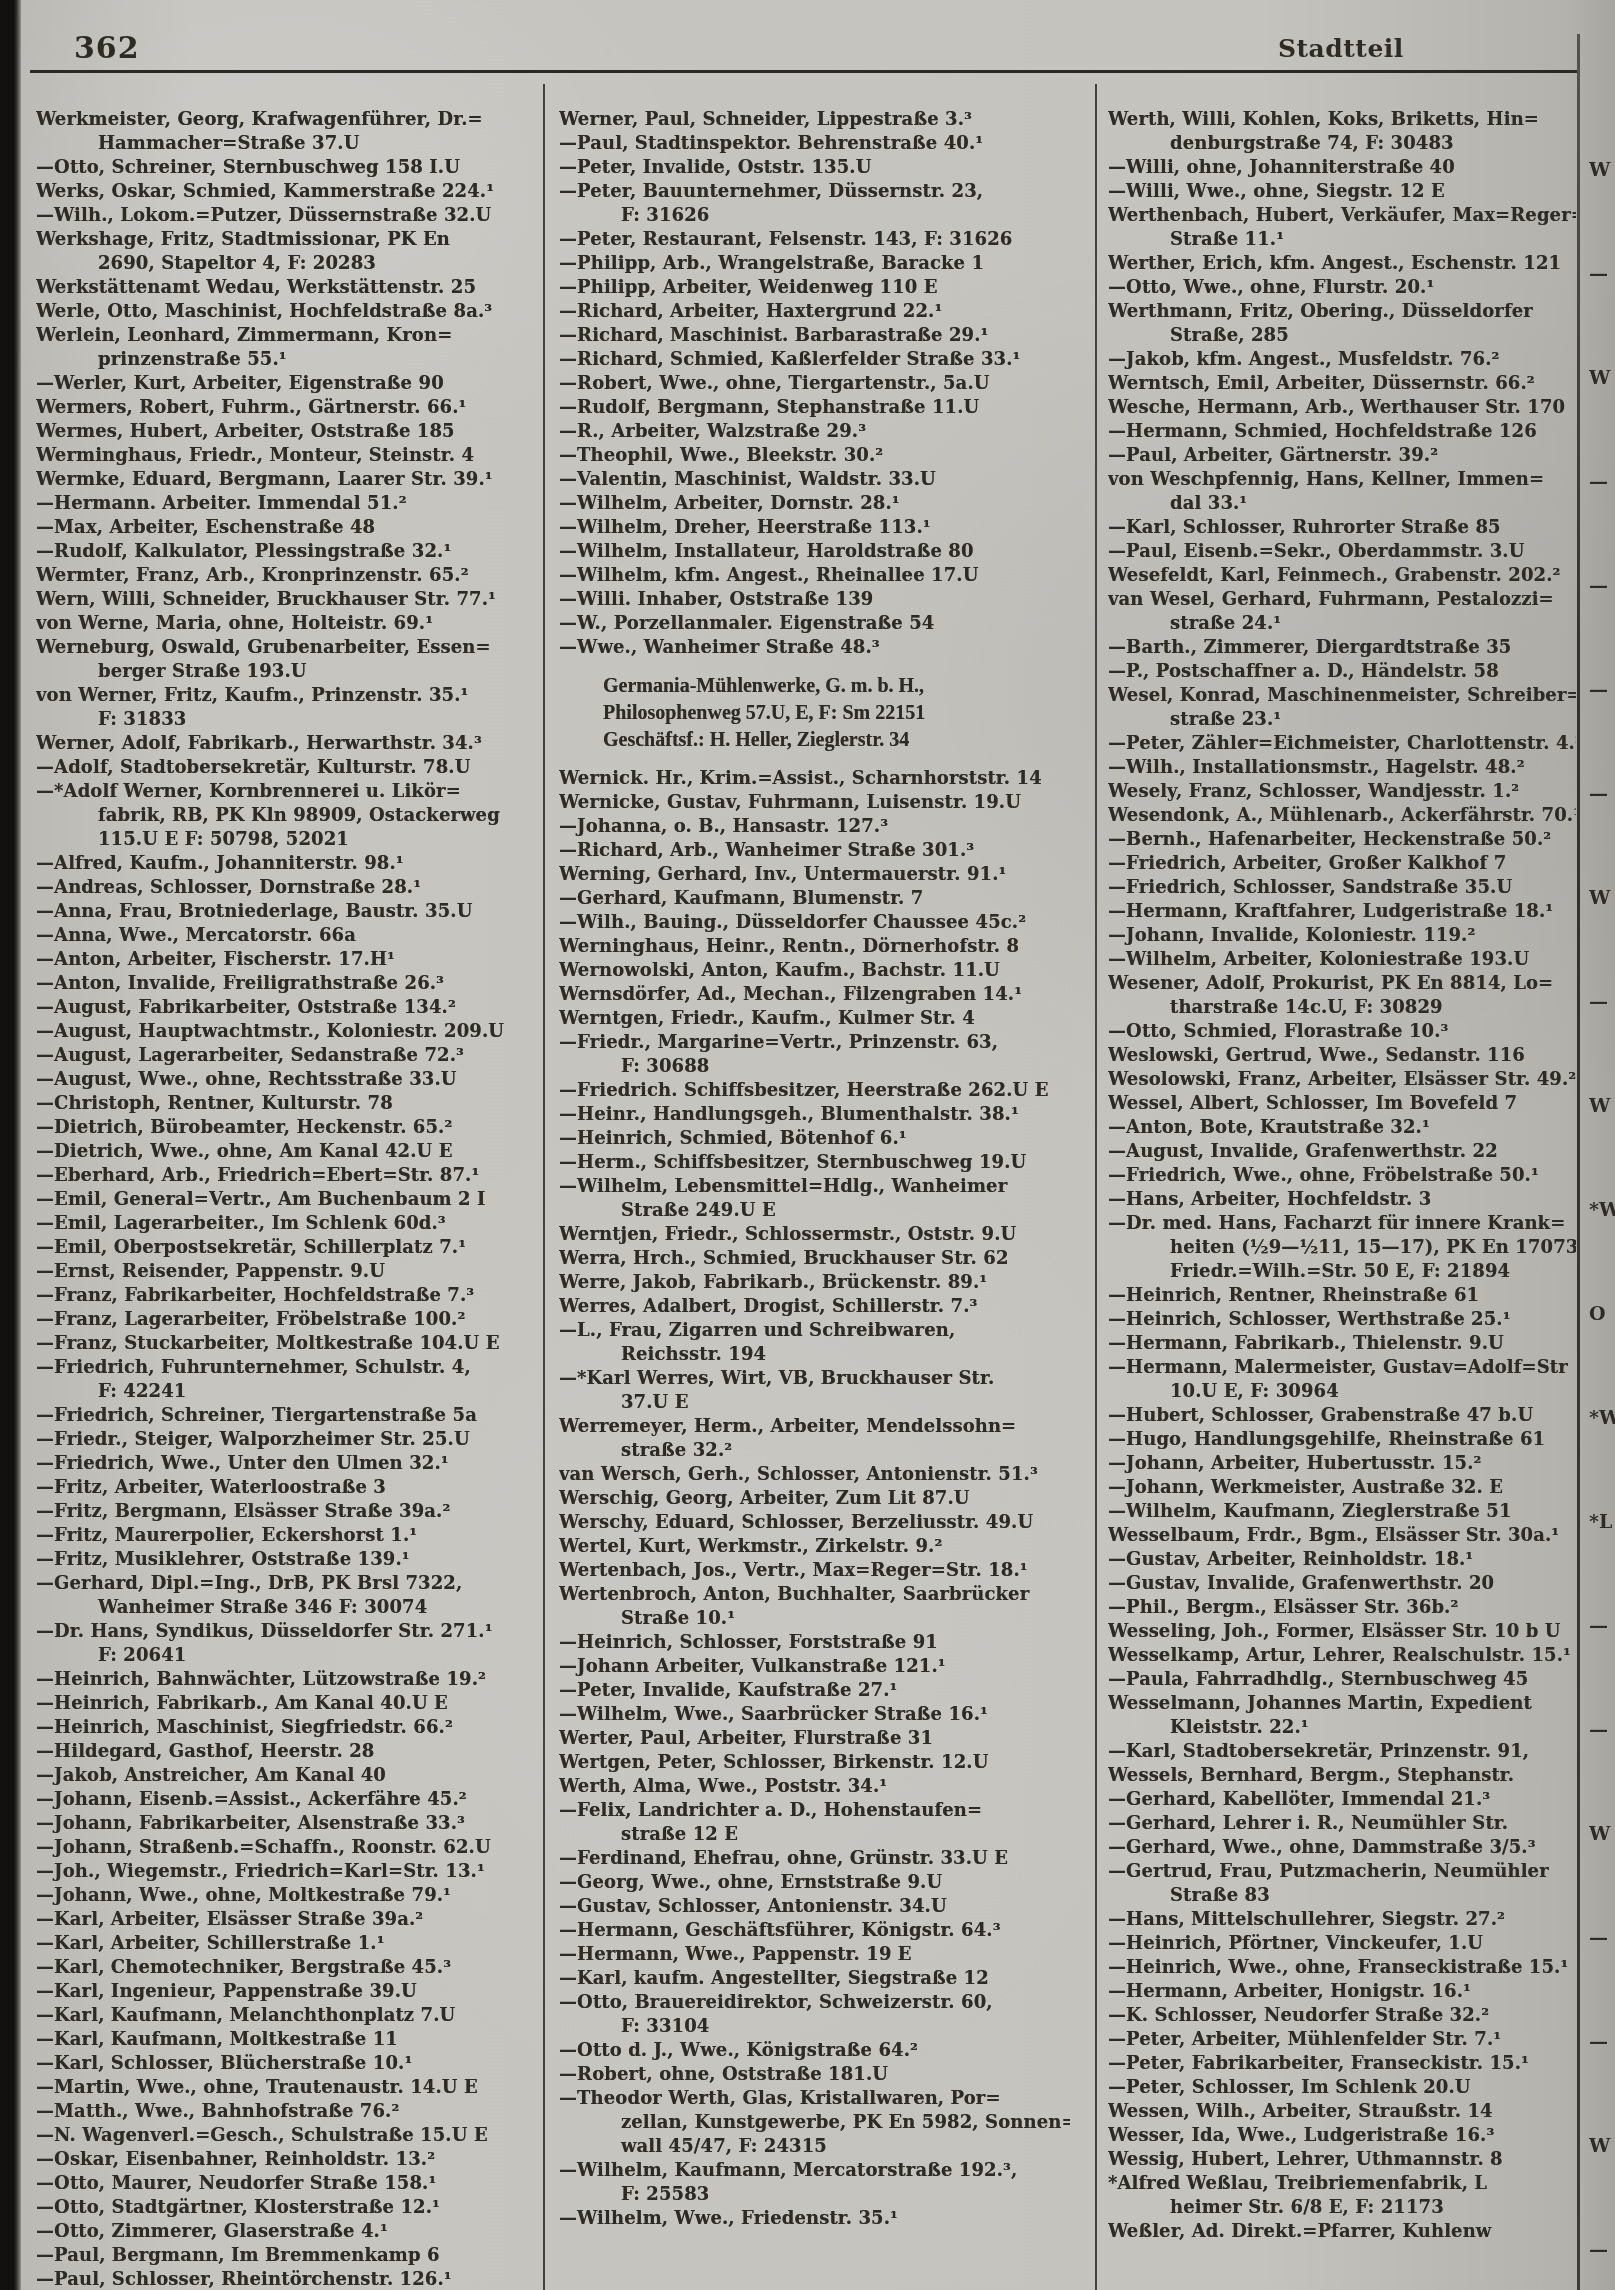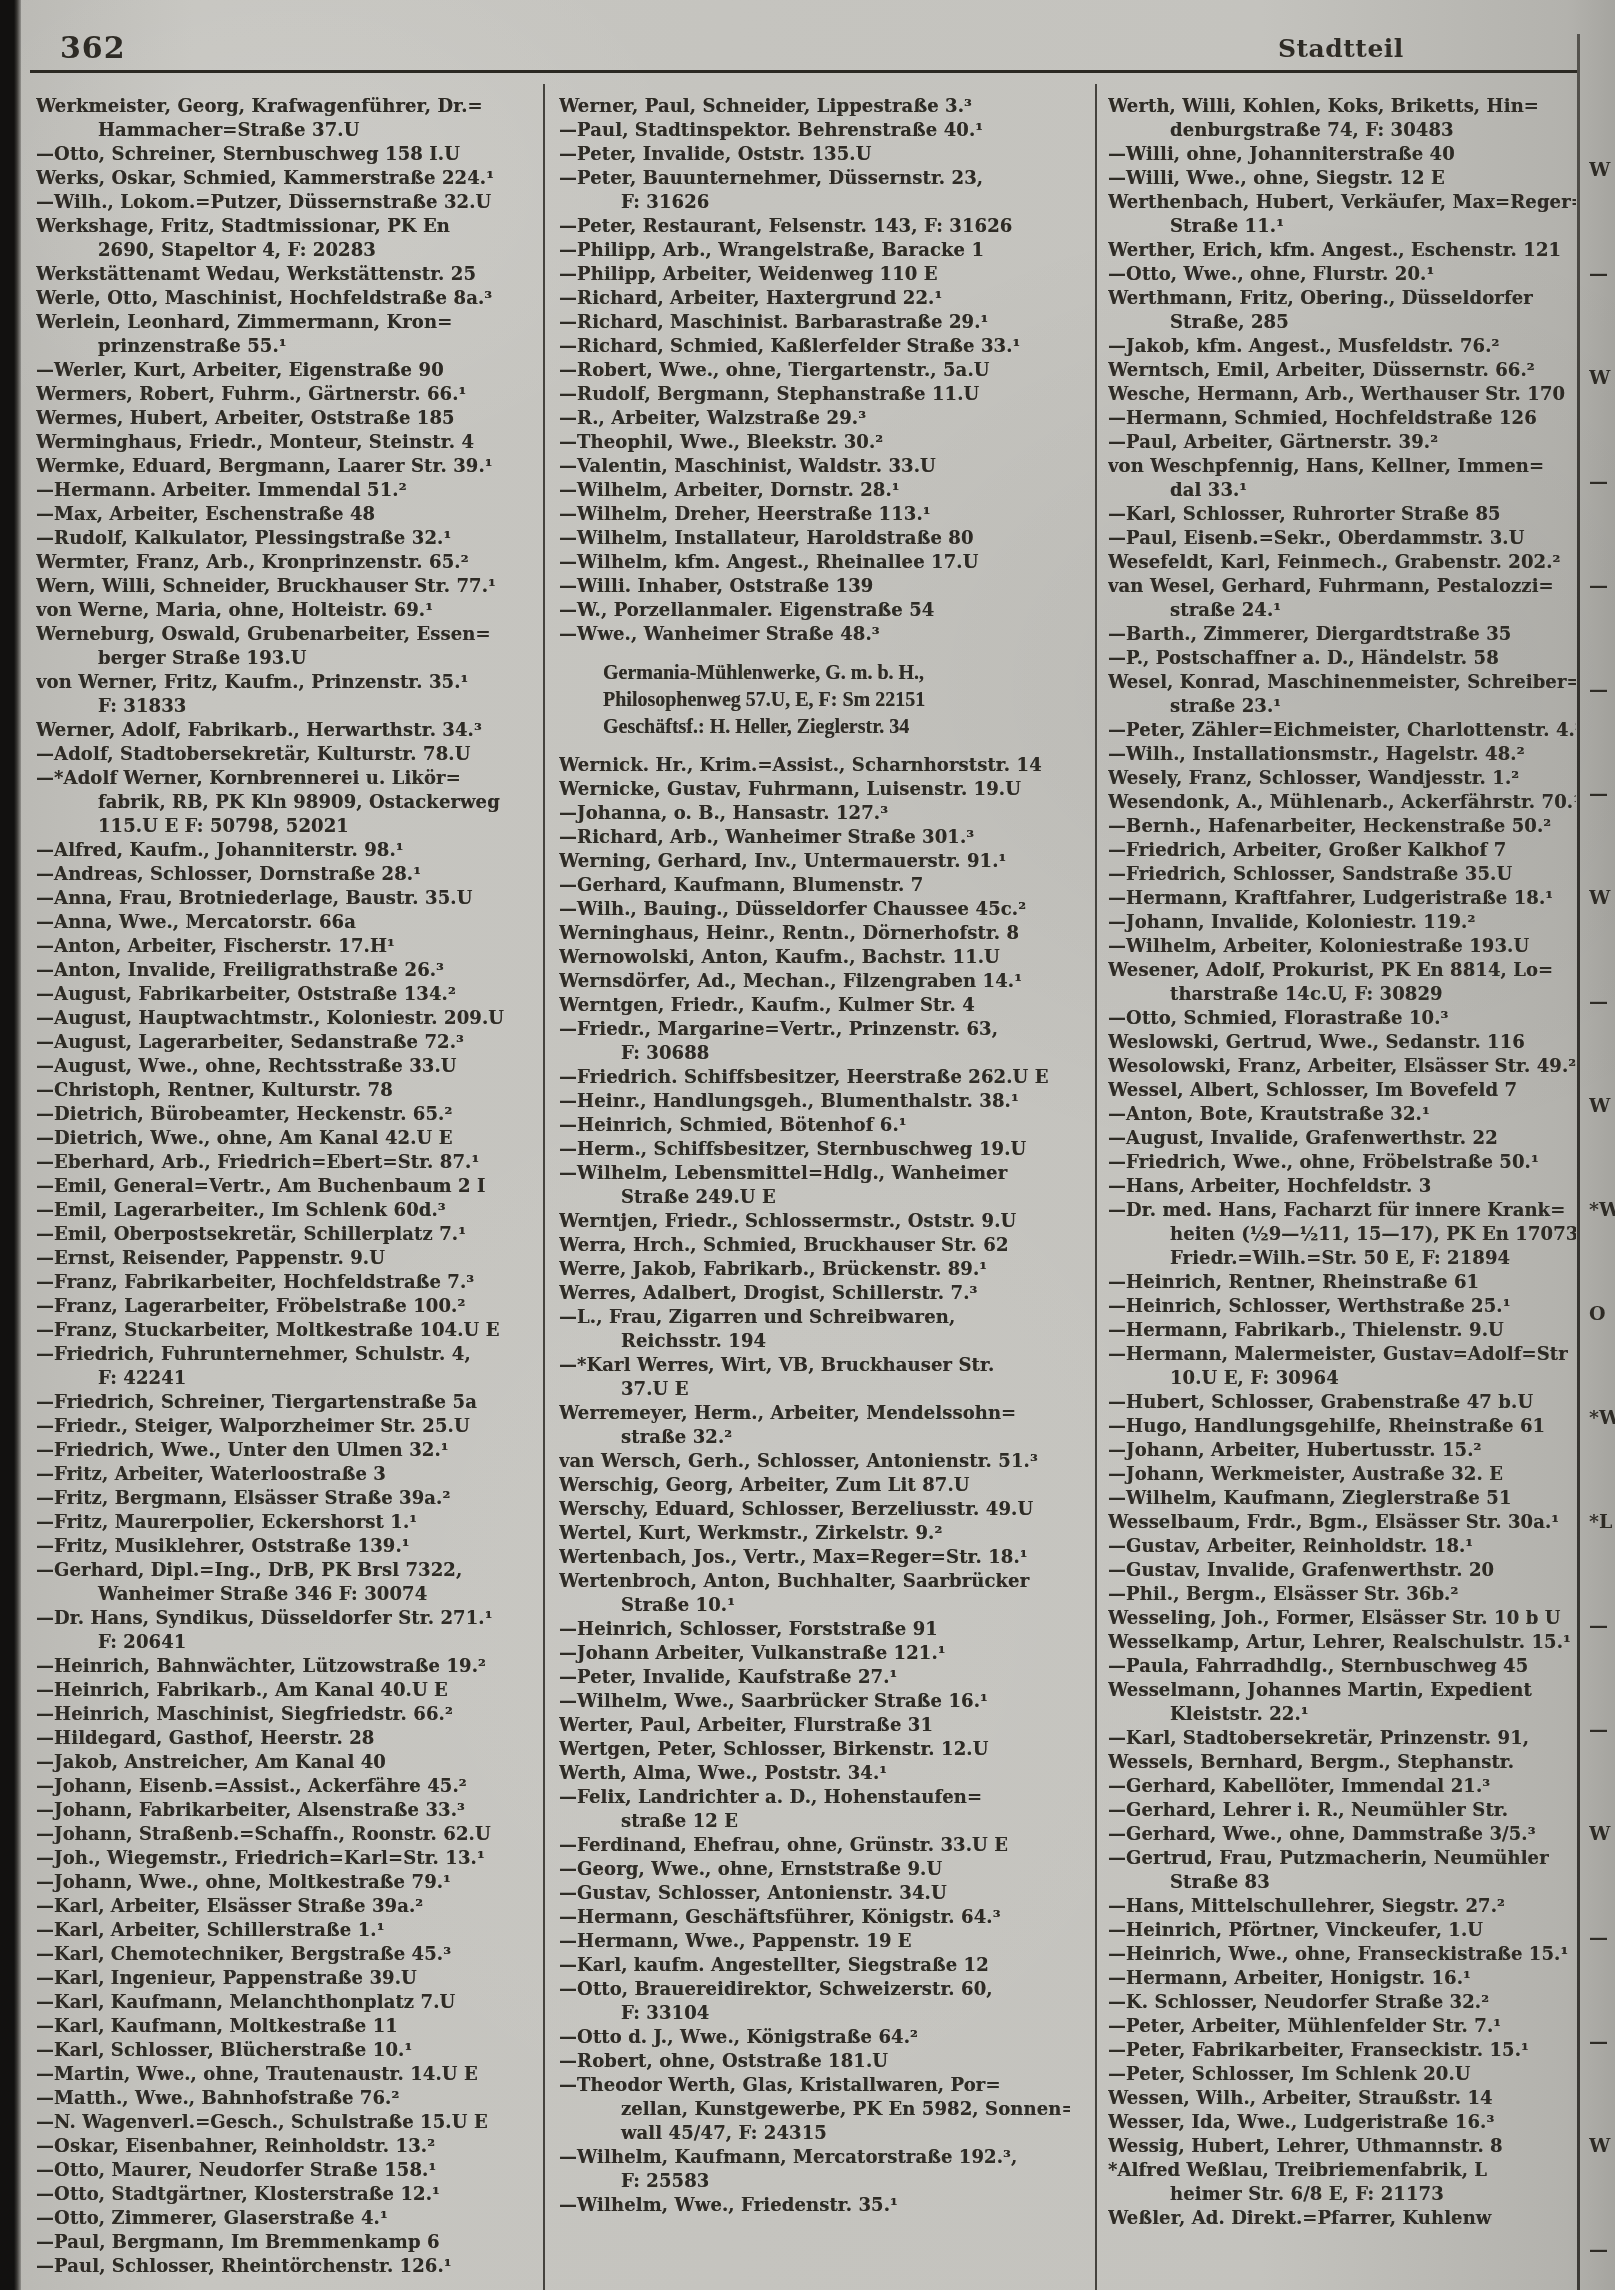--- a/index.html
+++ b/index.html
@@ -10,30 +10,30 @@
       radial-gradient(ellipse 697px 498px at 18% 8%, rgba(255,255,255,.10), rgba(0,0,0,0) 60%),
       radial-gradient(ellipse 896px 697px at 80% 30%, rgba(0,0,0,.05), rgba(0,0,0,0) 70%),
       radial-gradient(ellipse 796px 896px at 45% 70%, rgba(255,255,255,.06), rgba(0,0,0,0) 65%),
       linear-gradient(to right, #b9b8b3 0%, #c6c5c0 12%, #c4c3be 78%, #b3b2ad 97%, #a5a49f 100%),
       #c3c2bd;
     font-family:"DejaVu Serif", serif;
     color:#2e2b25;
   }
   .edge-left{position:absolute;left:0;top:0;width:21px;height:2290px;
     background:linear-gradient(to right,#121110 0 14px,#3a3835 17px,rgba(30,28,26,.25) 21px);}
-  .pgnum{position:absolute;left:60px;top:30px;font-size:30px;font-weight:bold;letter-spacing:1px;}
+  .pgnum{position:absolute;left:74px;top:30px;font-size:30px;font-weight:bold;letter-spacing:1px;}
   .htitle{position:absolute;left:557px;top:32px;width:509px;text-align:center;font-size:27px;font-weight:bold;letter-spacing:0.5px;}
   .hright{position:absolute;left:1278px;top:34px;font-size:25px;font-weight:bold;letter-spacing:0.5px;}
   .hrule{position:absolute;left:30px;top:70px;width:1548px;height:3px;background:#2b2923;}
   .vrule{position:absolute;top:84px;bottom:0;width:2px;background:#45433e;}
   .v1{left:543px;}
   .v2{left:1095px;}
   .gutter-rule{position:absolute;left:1577px;top:34px;bottom:0;width:3px;
     background:linear-gradient(to bottom,#55534e,#33312d 30%,#3c3a36);}
-  .col{position:absolute;top:94px;bottom:0;overflow:hidden;}
+  .col{position:absolute;top:107px;bottom:0;overflow:hidden;}
   .c1{left:36px;width:503px;}
   .c2{left:559px;width:511px;}
   .c3{left:1108px;width:468px;}
   .ln{font-size:18px;line-height:24px;font-weight:bold;white-space:nowrap;
       letter-spacing:0.1px;text-shadow:0 0 0.6px rgba(46,43,37,.55);}
   .cont{padding-left:62px;}
   .gap{height:13px;line-height:13px;}
   .adtitle{font-family:"Liberation Sans", sans-serif;font-weight:900;font-size:35px;line-height:46px;
       text-align:center;white-space:nowrap;letter-spacing:0.5px;text-shadow:0 0 0.5px #2e2b25;}
   .adline{font-family:"Liberation Serif", serif;font-weight:bold;font-size:20px;line-height:27px;

